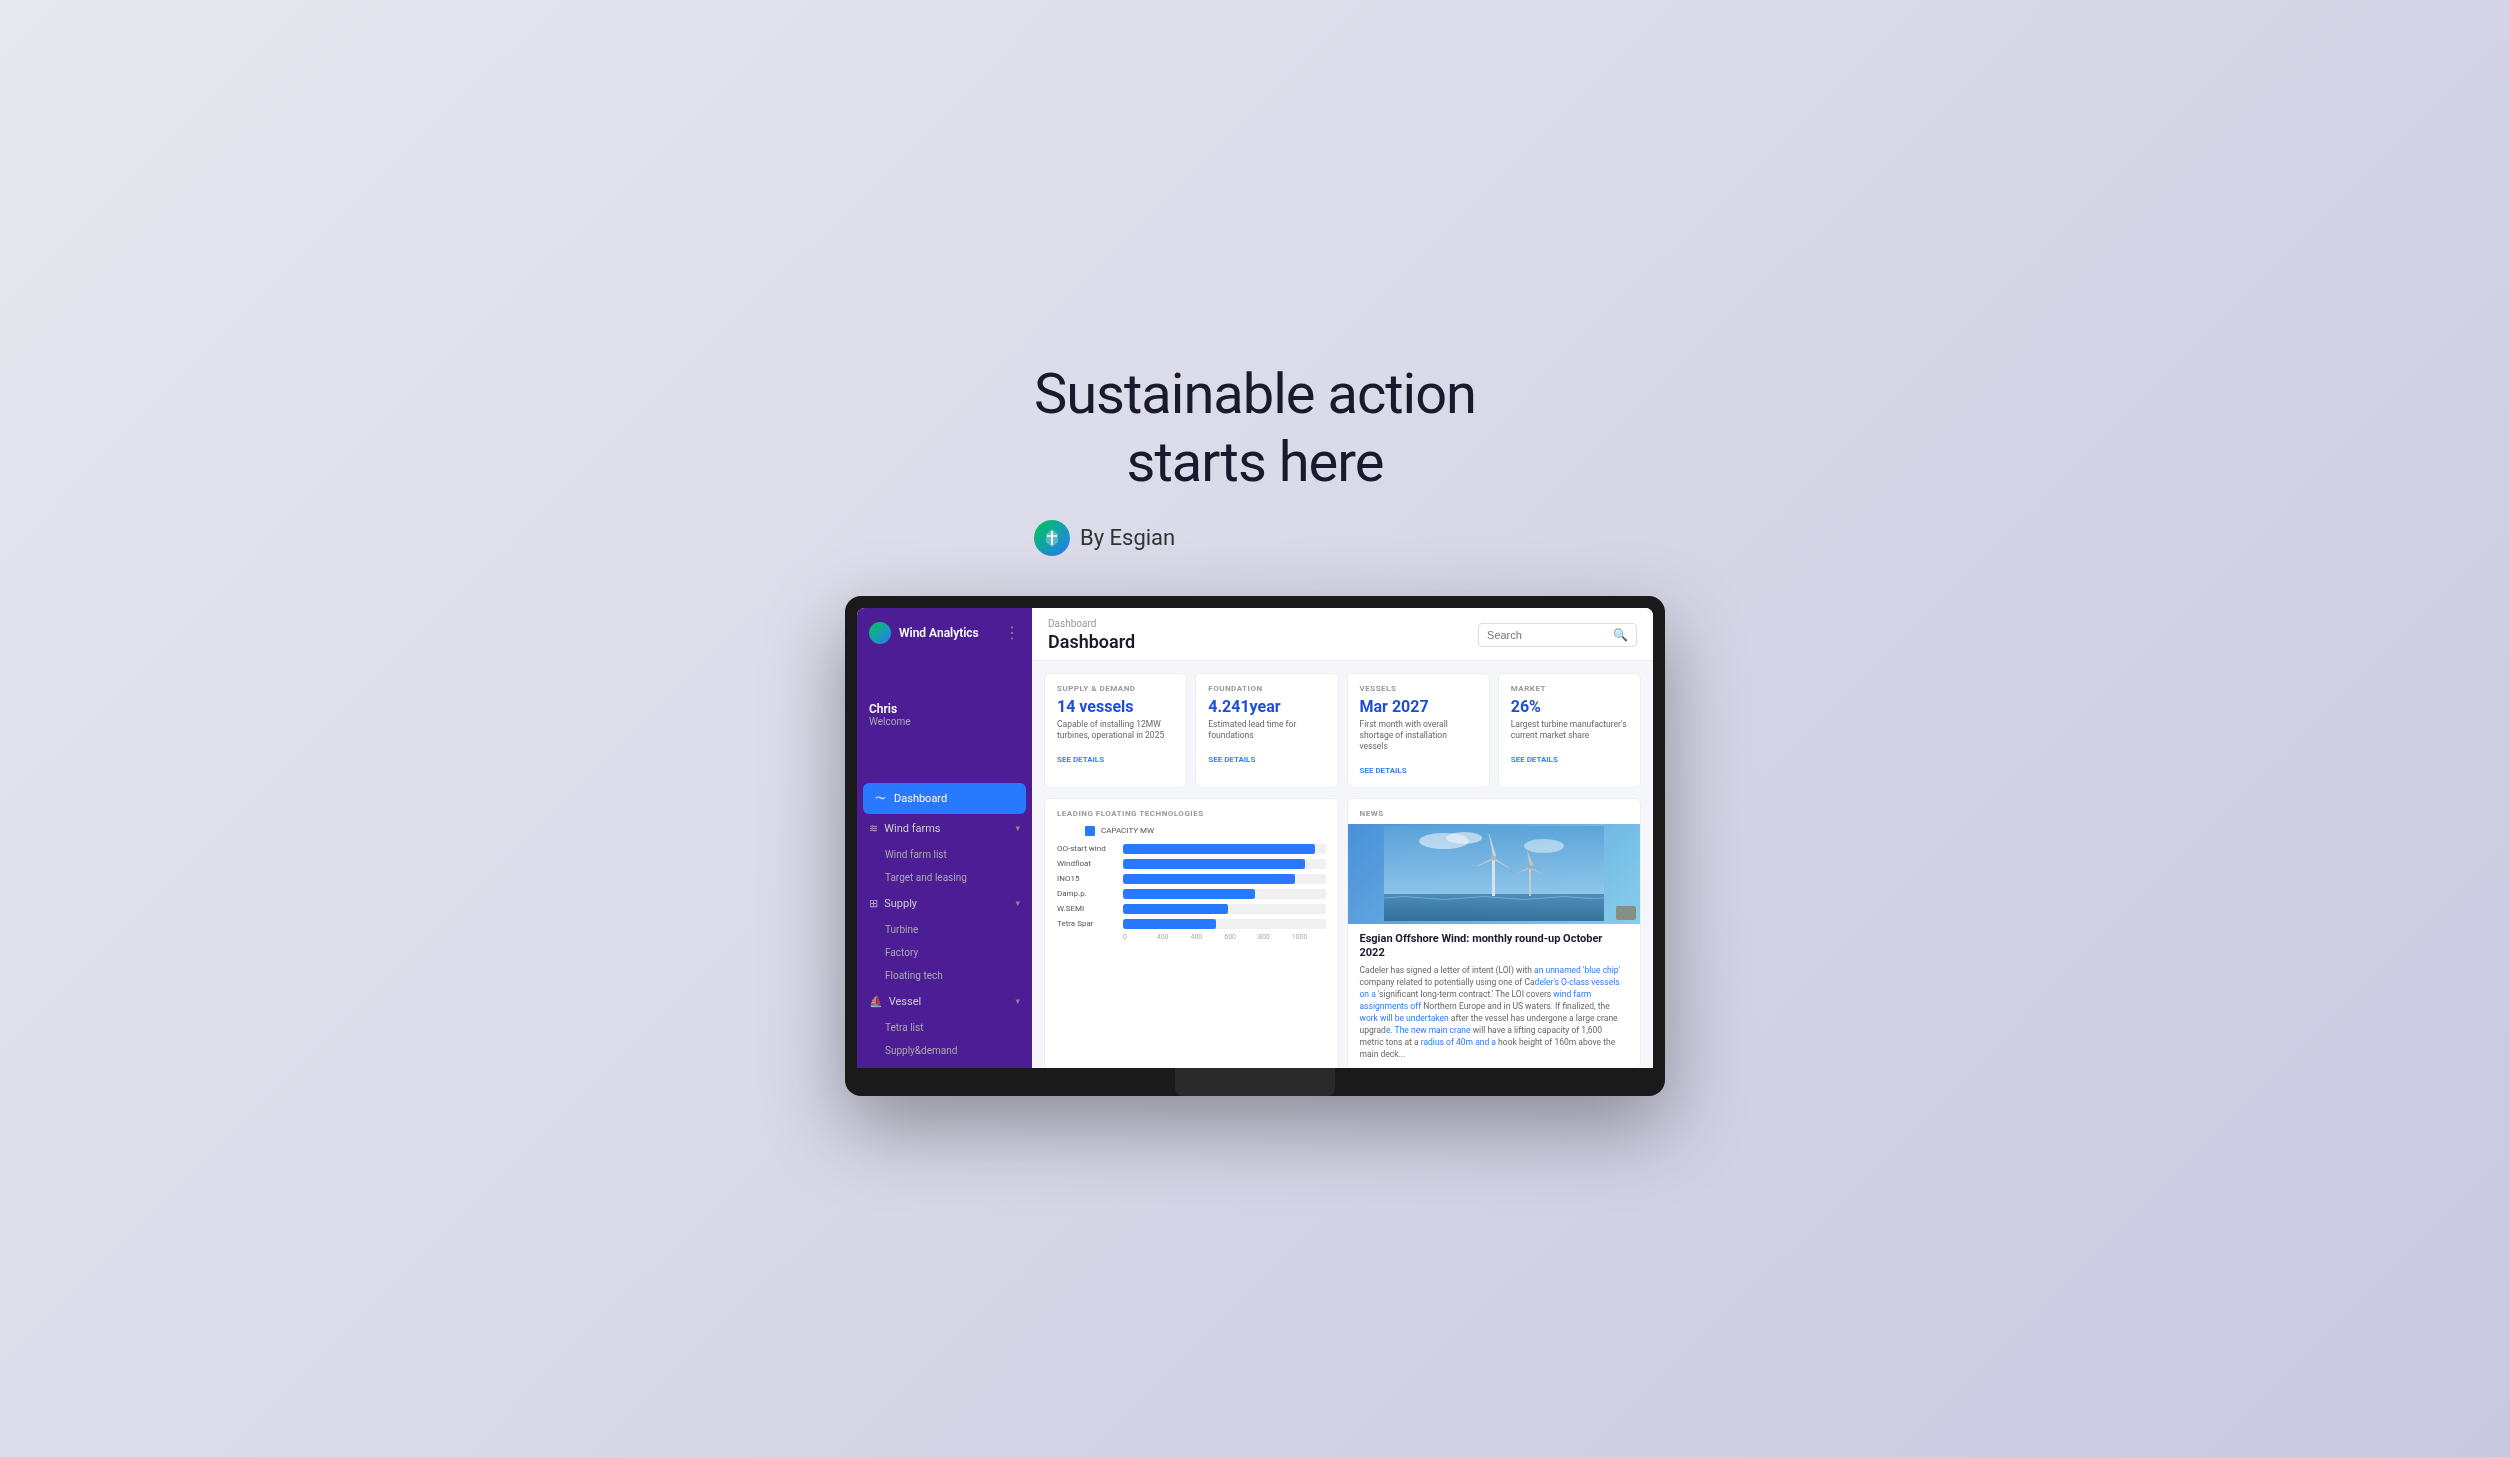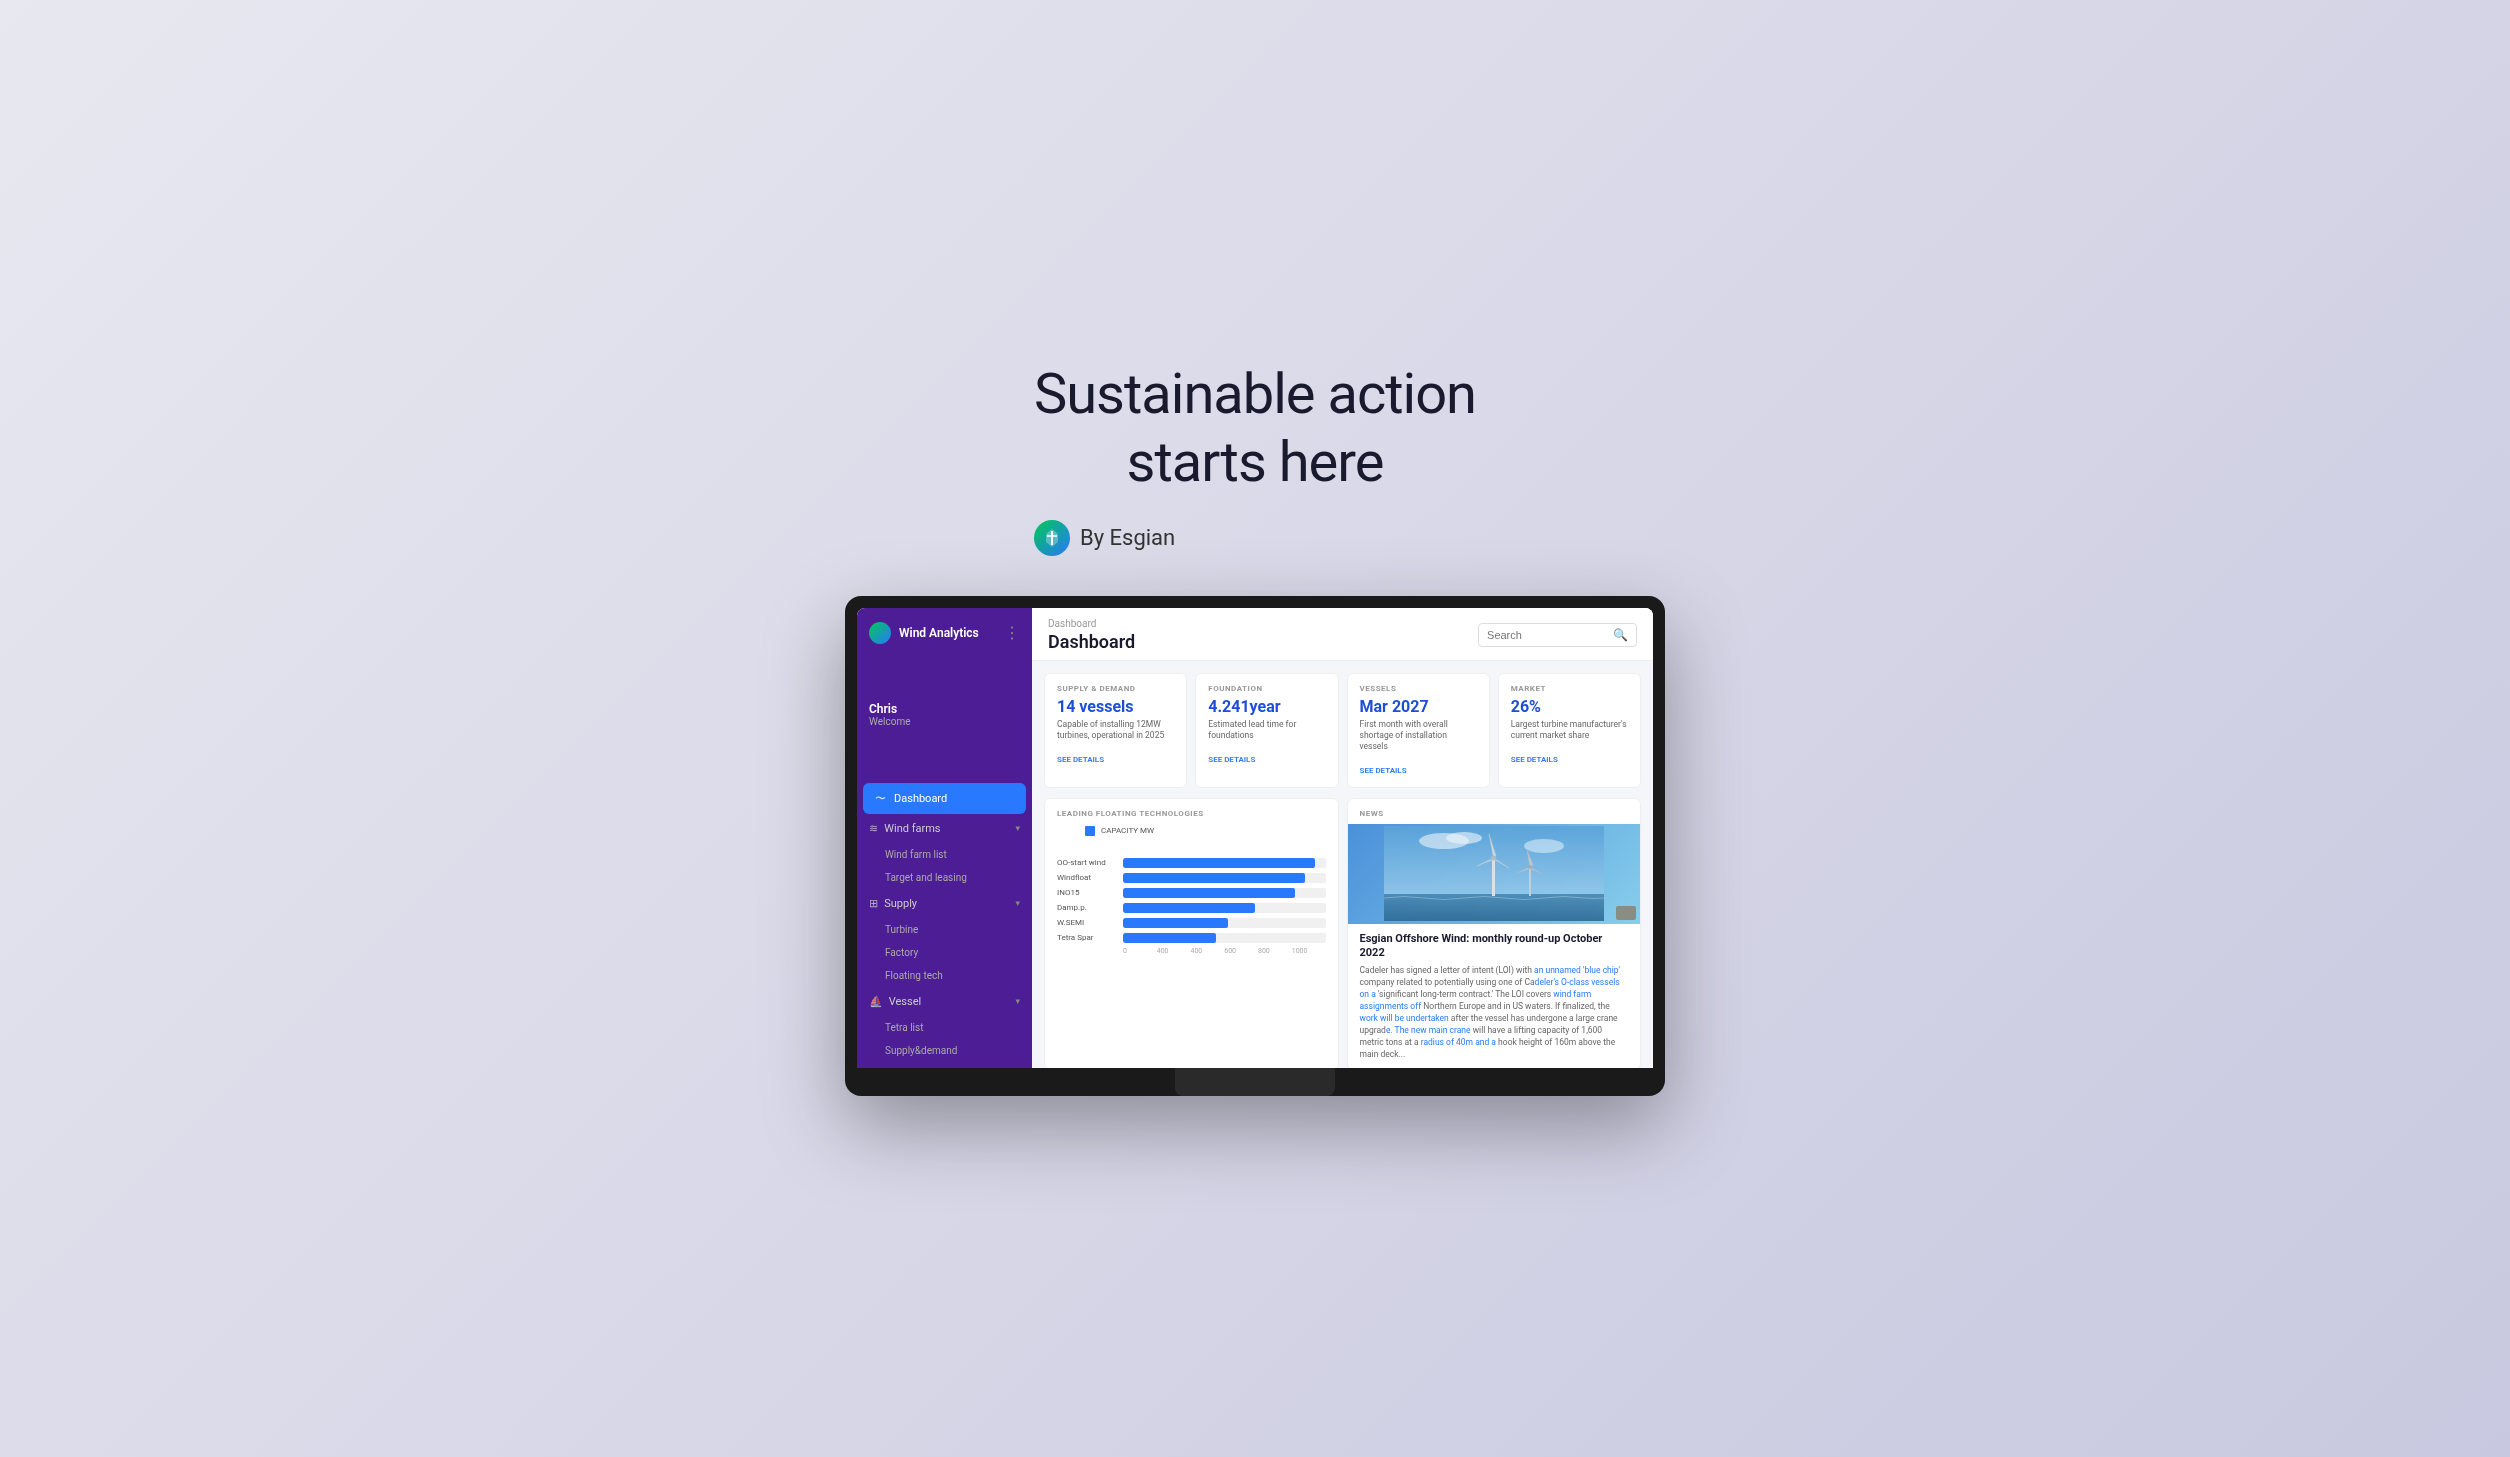--- a/index.html
+++ b/index.html
@@ -270,21 +270,21 @@
       font-weight: 700;
       color: #999;
       text-transform: uppercase;
       letter-spacing: 0.5px;
       margin-bottom: 8px;
     }
     .chart-legend {
       display: flex;
       align-items: center;
       gap: 6px;
-      margin-bottom: 22px;
+      margin-bottom: 8px;
       padding-left: 28px;
     }
     .legend-dot {
       width: 10px;
       height: 10px;
       background: #2979ff;
       border-radius: 1px;
       flex-shrink: 0;
     }
     .legend-label {

